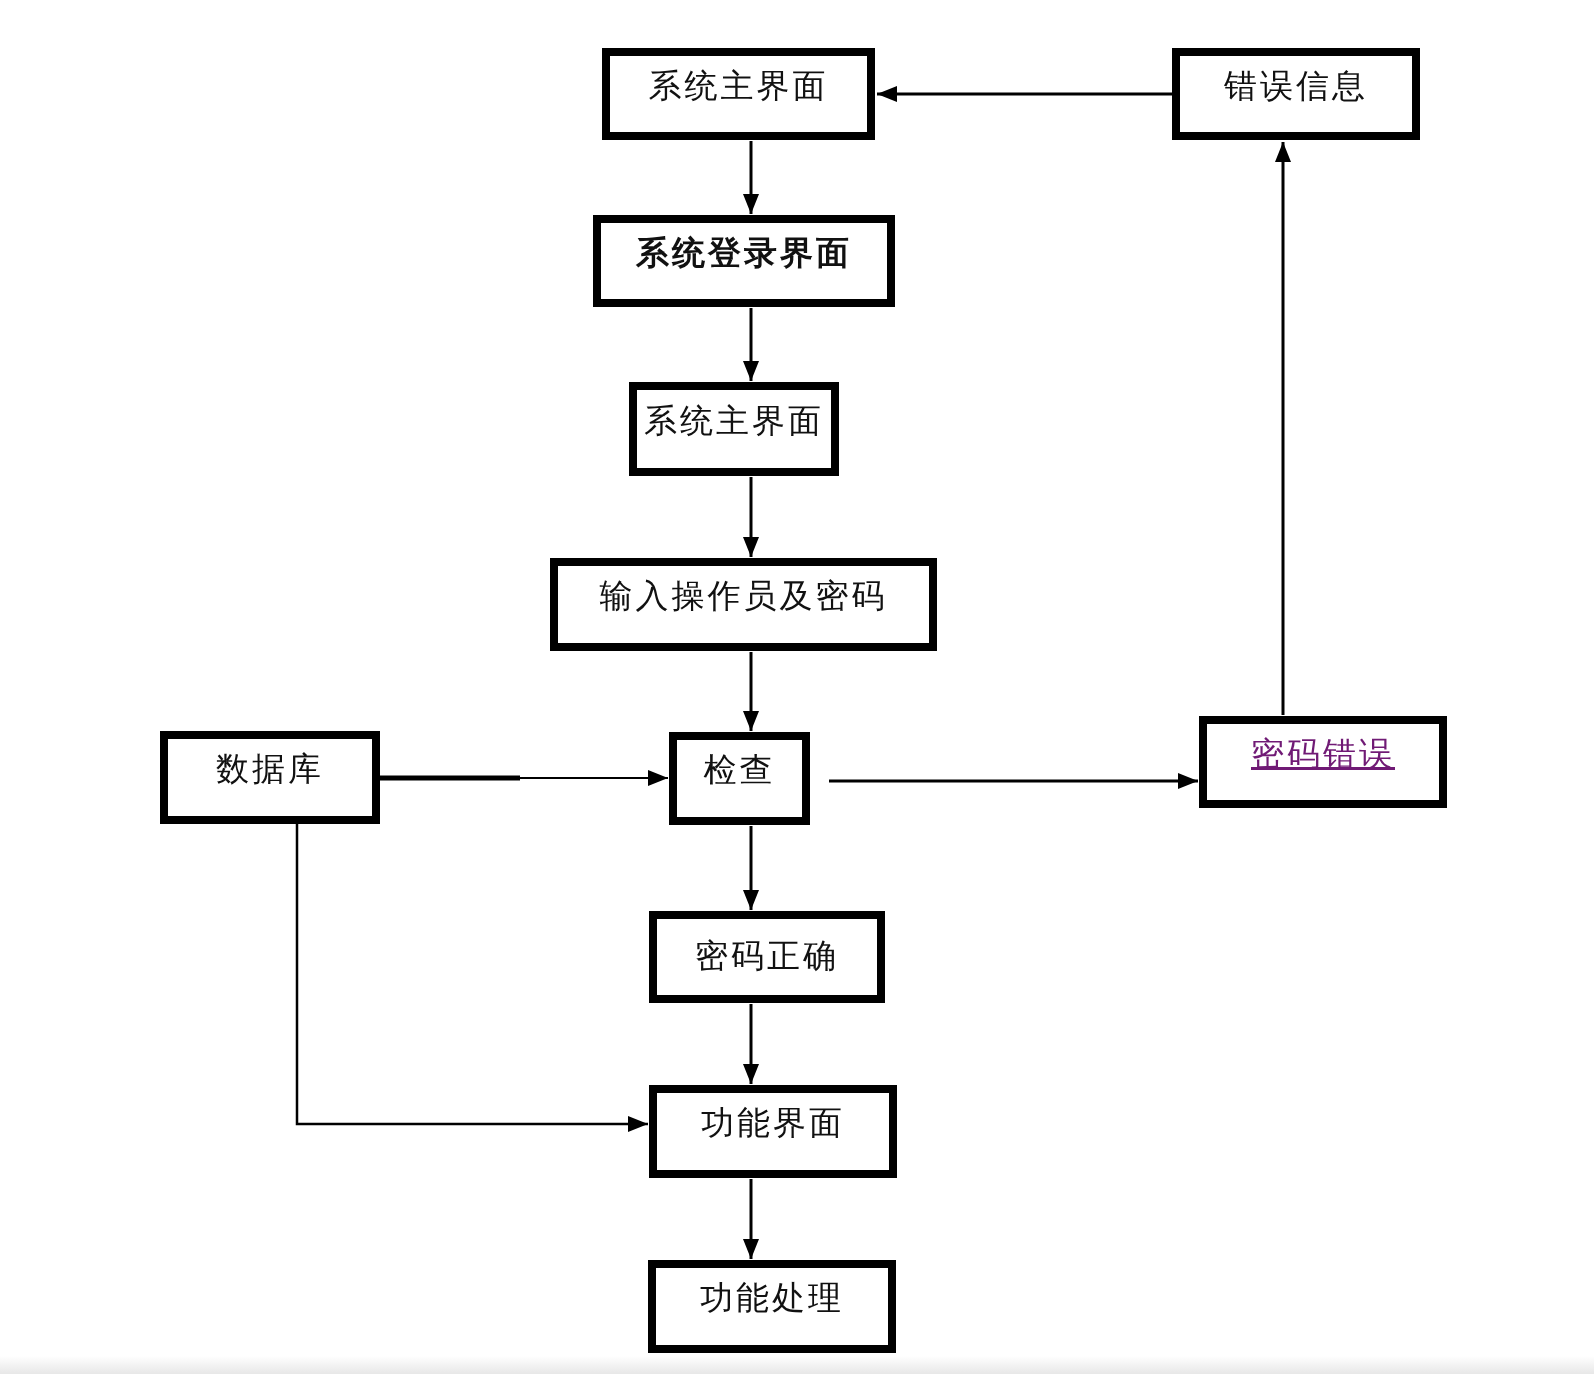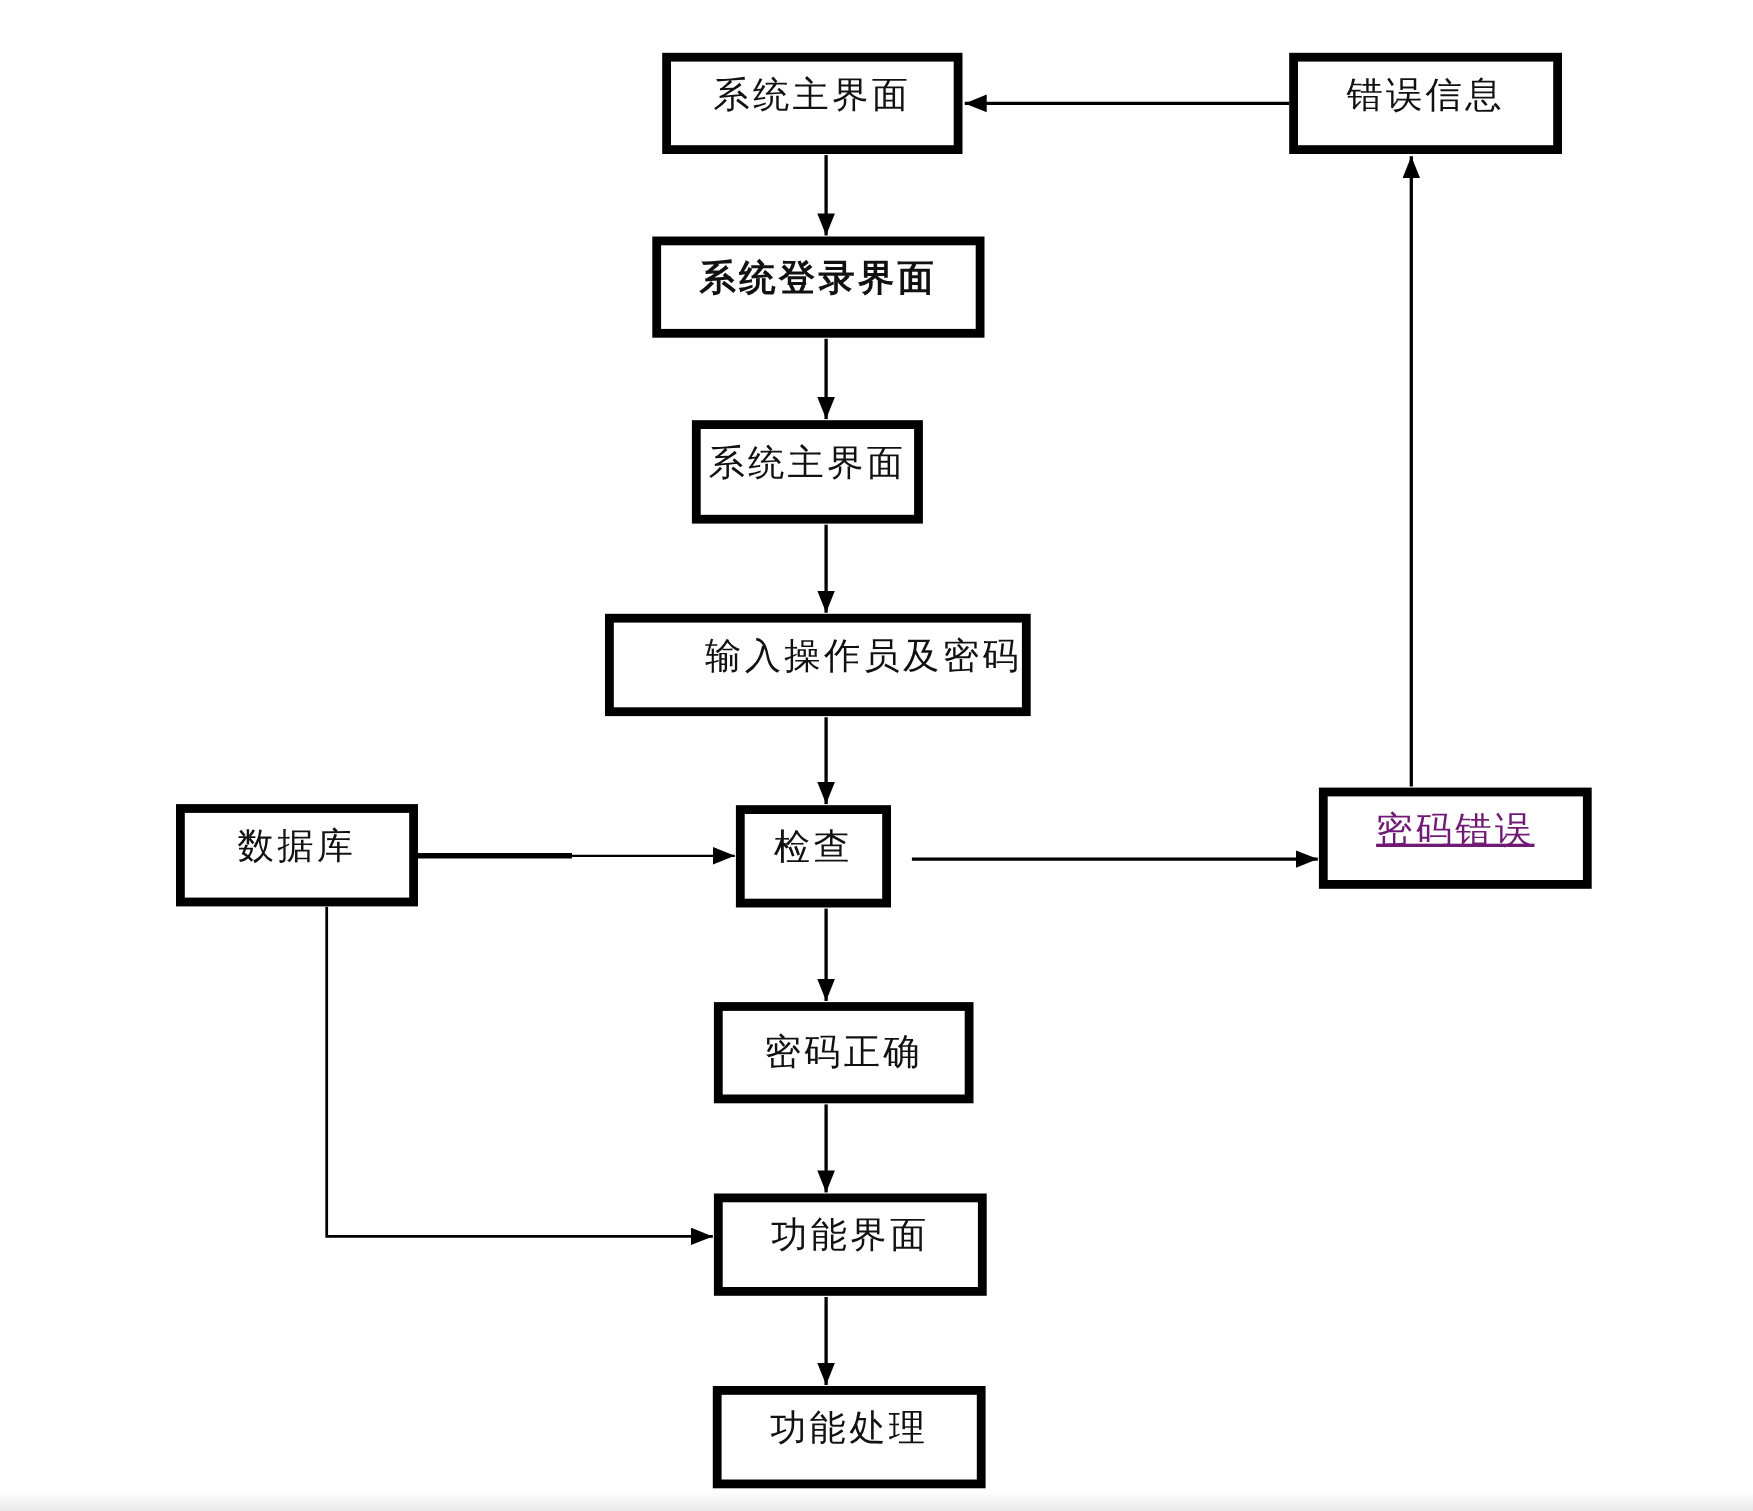--- a/index.html
+++ b/index.html
@@ -74,21 +74,21 @@
       </div>
       <div class="node" style="left: 1172px; top: 48px; width: 248px; height: 92px; border-color: rgb(0, 0, 0); color: rgb(17, 17, 17);">
         <span>错误信息</span>
       </div>
       <div class="node" style="left: 593px; top: 215px; width: 302px; height: 92px; border-color: rgb(0, 0, 0); color: rgb(17, 17, 17); font-weight: bold;">
         <span>系统登录界面</span>
       </div>
       <div class="node" style="left: 629px; top: 382px; width: 210px; height: 94px; border-color: rgb(0, 0, 0); color: rgb(17, 17, 17);">
         <span>系统主界面</span>
       </div>
-      <div class="node" style="left: 550px; top: 558px; width: 387px; height: 93px; border-color: rgb(0, 0, 0); color: rgb(17, 17, 17); justify-content: flex-end;">
+      <div class="node" style="left: 550px; top: 558px; width: 387px; height: 93px; border-color: rgb(0, 0, 0); color: rgb(17, 17, 17);">
         <span>输入操作员及密码</span>
       </div>
       <div class="node" style="left: 160px; top: 731px; width: 220px; height: 93px; border-color: rgb(0, 0, 0); color: rgb(17, 17, 17);">
         <span>数据库</span>
       </div>
       <div class="node" style="left: 669px; top: 732px; width: 141px; height: 93px; border-color: rgb(0, 0, 0); color: rgb(17, 17, 17);">
         <span>检查</span>
       </div>
       <div class="node" style="left: 1199px; top: 716px; width: 248px; height: 92px; border-color: rgb(0, 0, 0); color: #701a75; text-decoration: underline;">
         <span>密码错误</span>

